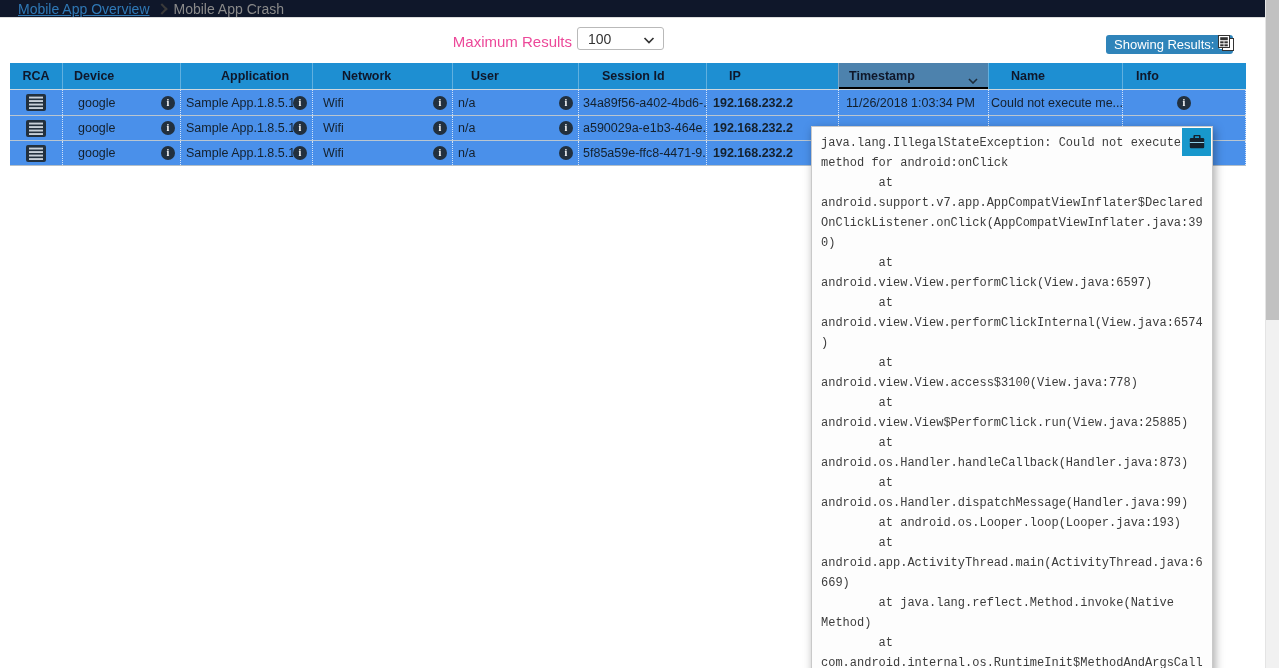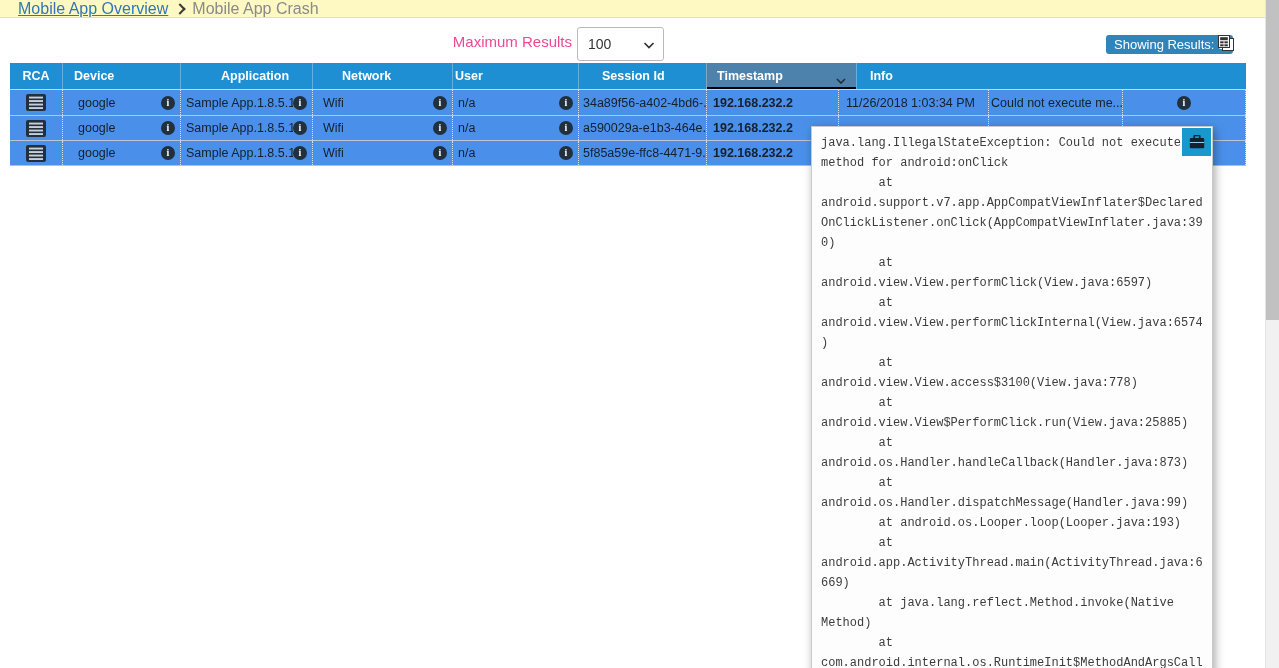--- a/index.html
+++ b/index.html
@@ -1,59 +1,59 @@
 <!DOCTYPE html>
 <html><head>
 <meta charset="utf-8">
 <style>
   html,body{margin:0;padding:0;}
   body{font-family:"Liberation Sans",sans-serif;}
   .page{position:relative;width:1279px;height:668px;background:#ffffff;overflow:hidden;}
 
   
-  .breadcrumb-bar{position:absolute;top:0;left:0;width:1265px;height:18px;background:#fef9c3;
-    border-bottom:1px solid #dcdcdc;font-size:16px;line-height:18px;padding-left:18px;box-sizing:border-box;
+  .breadcrumb-bar{position:absolute;top:0;left:0;width:1265px;height:18px;background:#0f172a;
+    border-bottom:1px solid #dcdcdc;font-size:14px;line-height:18px;padding-left:18px;box-sizing:border-box;
     display:flex;align-items:center;gap:7px;}
   .crumb-link{color:#2f78b5;text-decoration:underline;cursor:pointer;}
   .chev-right{display:inline-block;width:6px;height:6px;border-top:2px solid #3a3a3a;border-right:2px solid #3a3a3a;
     transform:rotate(45deg);margin:0 1px;}
   .crumb-current{color:#8a8a8a;}
 
   
   .max-label{position:absolute;left:440px;top:33px;width:132px;text-align:right;font-size:15px;color:#ec4899;}
-  .select{position:absolute;left:577px;top:27px;width:87px;height:34px;border:1px solid #b9b9b9;border-radius:3px;
+  .select{position:absolute;left:577px;top:27px;width:87px;height:23px;border:1px solid #b9b9b9;border-radius:3px;
     background:#fff;box-sizing:border-box;display:flex;align-items:center;padding:0 8px 0 10px;cursor:pointer;}
   .select .val{font-size:14px;color:#333;flex:1;}
   .badge{position:absolute;left:1106px;top:35px;height:19px;line-height:19px;background:#2f84ba;color:#fff;
     font-size:13px;padding:0 8px;border-radius:3px;}
   .export{position:absolute;left:1217px;top:34px;width:18px;height:18px;cursor:pointer;}
 
   
   .grid{position:absolute;left:10px;top:63px;width:1236px;border-bottom:1px solid #b3bfc9;}
   .thead{display:flex;height:26px;background:#1e8fd2;border-bottom:1px solid #cdd7df;}
-  .th{box-sizing:border-box;display:flex;align-items:center;color:#ffffff;font-size:12.5px;font-weight:bold;
+  .th{box-sizing:border-box;display:flex;align-items:center;color:#0f172a;font-size:12.5px;font-weight:bold;
     position:relative;cursor:pointer;overflow:hidden;white-space:nowrap;}
   .th + .th{border-left:1px solid rgba(255,255,255,0.3);}
   .th.sorted{background:#4d82ad;}
   .th.sorted::after{content:"";position:absolute;left:0;right:0;bottom:0;height:2px;background:#000;}
   .sort-chev{position:absolute;right:10px;top:10px;}
 
   .tr{display:flex;height:25px;background:#4a90ea;box-sizing:border-box;}
   .tr + .tr{border-top:1px solid #bac6d0;}
   .td{box-sizing:border-box;display:flex;align-items:center;overflow:hidden;white-space:nowrap;
     color:#14202c;font-size:12.5px;}
   .td + .td{border-left:1px dotted rgba(255,255,255,0.75);}
   .td.c9{border-right:1px dotted rgba(255,255,255,0.75);}
   .cell-text{overflow:hidden;white-space:nowrap;flex:1;}
 
   
   .c0{width:52px;justify-content:center;}
   .c1{width:118px;} .c2{width:132px;} .c3{width:140px;} .c4{width:126px;}
   .c5{width:128px;} .c6{width:132px;} .c7{width:150px;} .c8{width:134px;} .c9{width:124px;}
-  .th.c1{padding-left:11px;} .th.c2{padding-left:40px;} .th.c3{padding-left:29px;} .th.c4{padding-left:2px;}
+  .th.c1{padding-left:11px;} .th.c2{padding-left:40px;} .th.c3{padding-left:29px;} .th.c4{padding-left:18px;}
   .th.c5{padding-left:23px;} .th.c6{padding-left:22px;} .th.c7{padding-left:10px;} .th.c8{padding-left:22px;}
   .th.c9{padding-left:13px;}
   .td.c1{padding-left:15px;} .td.c2{padding-left:5px;} .td.c3{padding-left:10px;} .td.c4{padding-left:5px;}
   .td.c5{padding-left:4px;} .td.c6{padding-left:6px;font-weight:bold;} .td.c7{padding-left:7px;} .td.c8{padding-left:2px;}
   .td.c9{justify-content:center;}
 
   .rca-btn{display:flex;cursor:pointer;}
   .info-dot{flex:0 0 auto;width:14px;height:14px;border-radius:50%;background:#22303e;color:#fff;
     font:bold 10px/14px "Liberation Serif",serif;text-align:center;margin-right:5px;cursor:pointer;}
   .td.c9 .info-dot{margin-right:0;}
@@ -106,28 +106,30 @@
   </span>
 
   <div class="grid">
     <div class="thead">
       <div class="th c0">RCA</div>
       <div class="th c1">Device</div>
       <div class="th c2">Application</div>
       <div class="th c3">Network</div>
       <div class="th c4">User</div>
       <div class="th c5">Session Id</div>
+      <div class="th c6">IP</div>
       <div class="th c7 sorted">
         <span>Timestamp</span>
         <span class="sort-chev">
           <svg width="10" height="6" viewBox="0 0 10 6">
               <polyline points="1,1 5,5 9,1" fill="none" stroke="#1d2d3c" stroke-width="1.6"></polyline>
             </svg>
         </span>
       </div>
+      <div class="th c8">Name</div>
       <div class="th c9">Info</div>
     </div>
 
     <div class="tr">
       <div class="td c0">
           <span class="rca-btn">
             <svg width="20" height="17" viewBox="0 0 20 17">
               <rect width="20" height="17" rx="2" fill="#22303e"></rect>
               <g fill="#c7d0d9">
                 <rect x="3" y="2.6" width="14" height="1.9"></rect>

